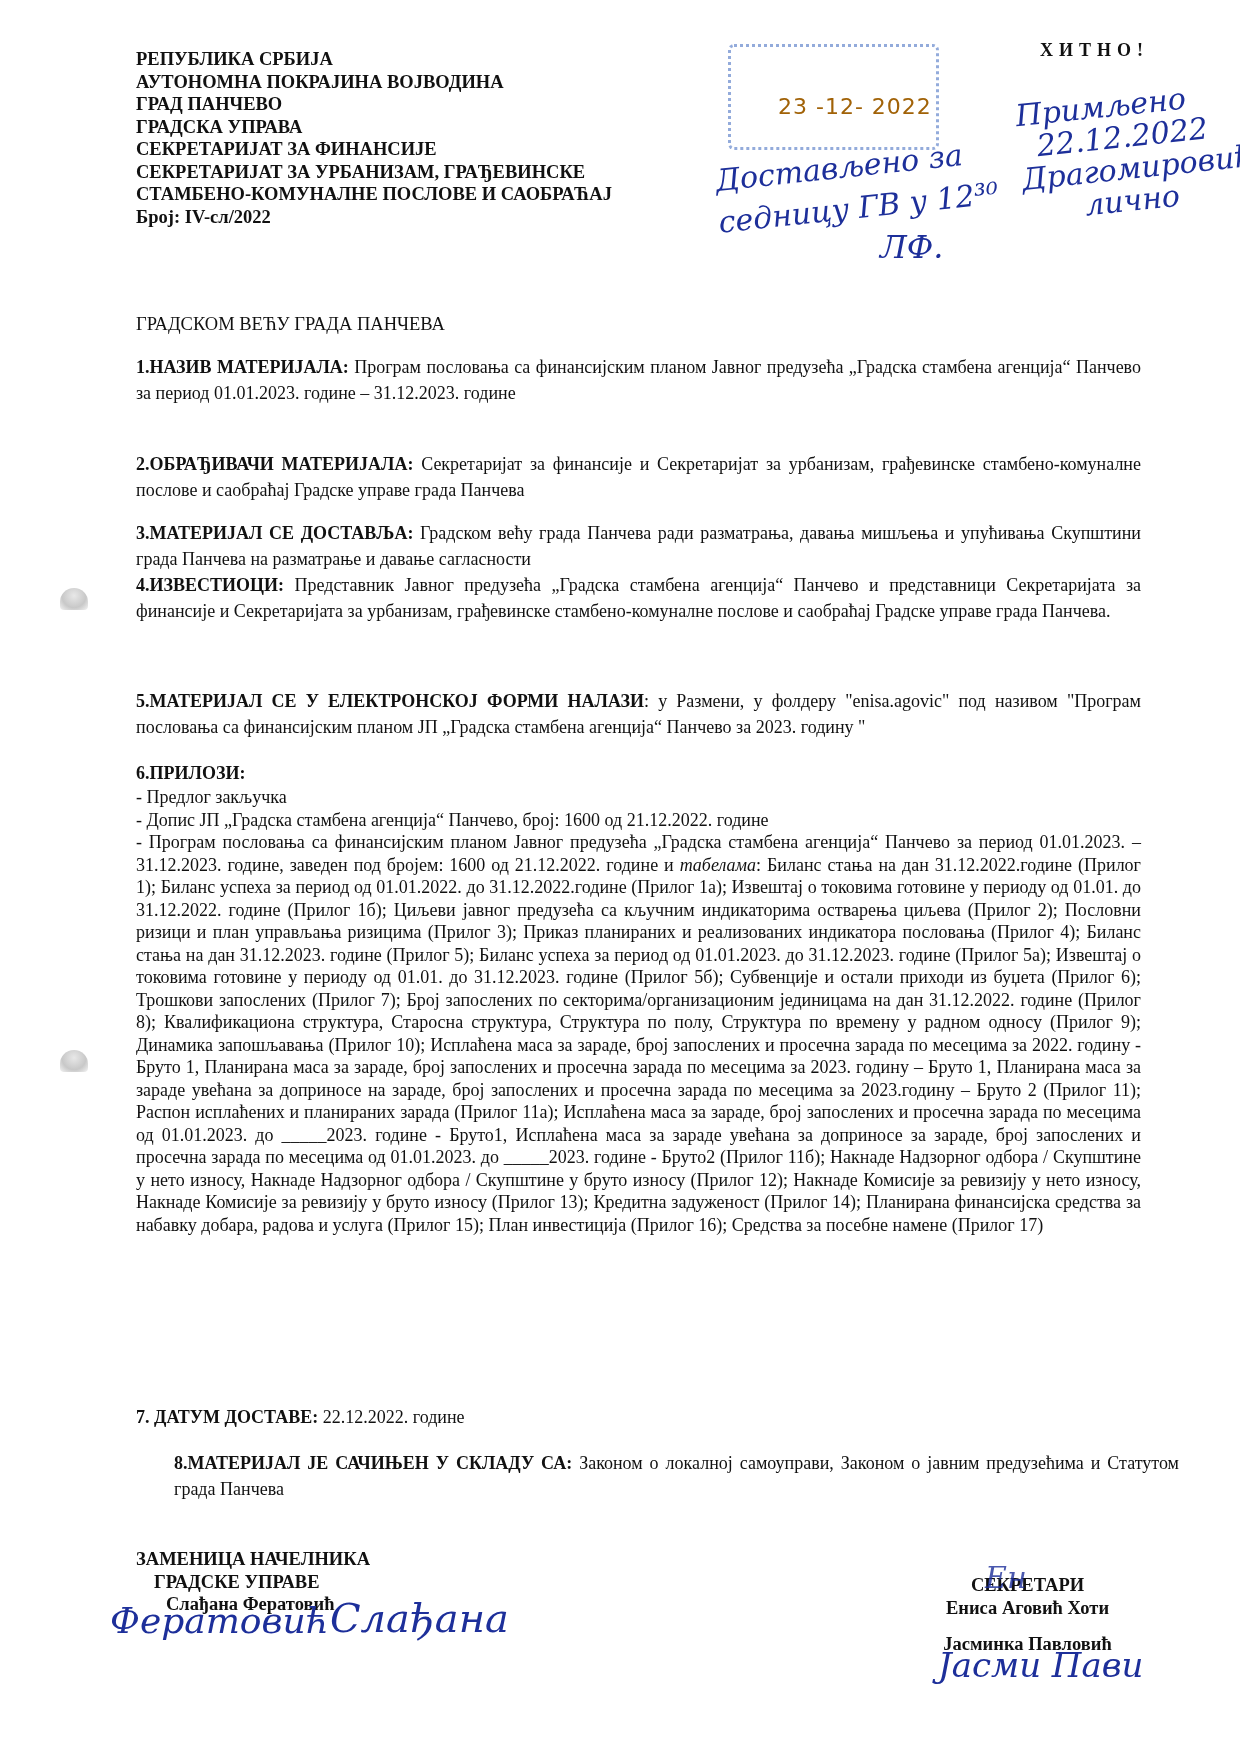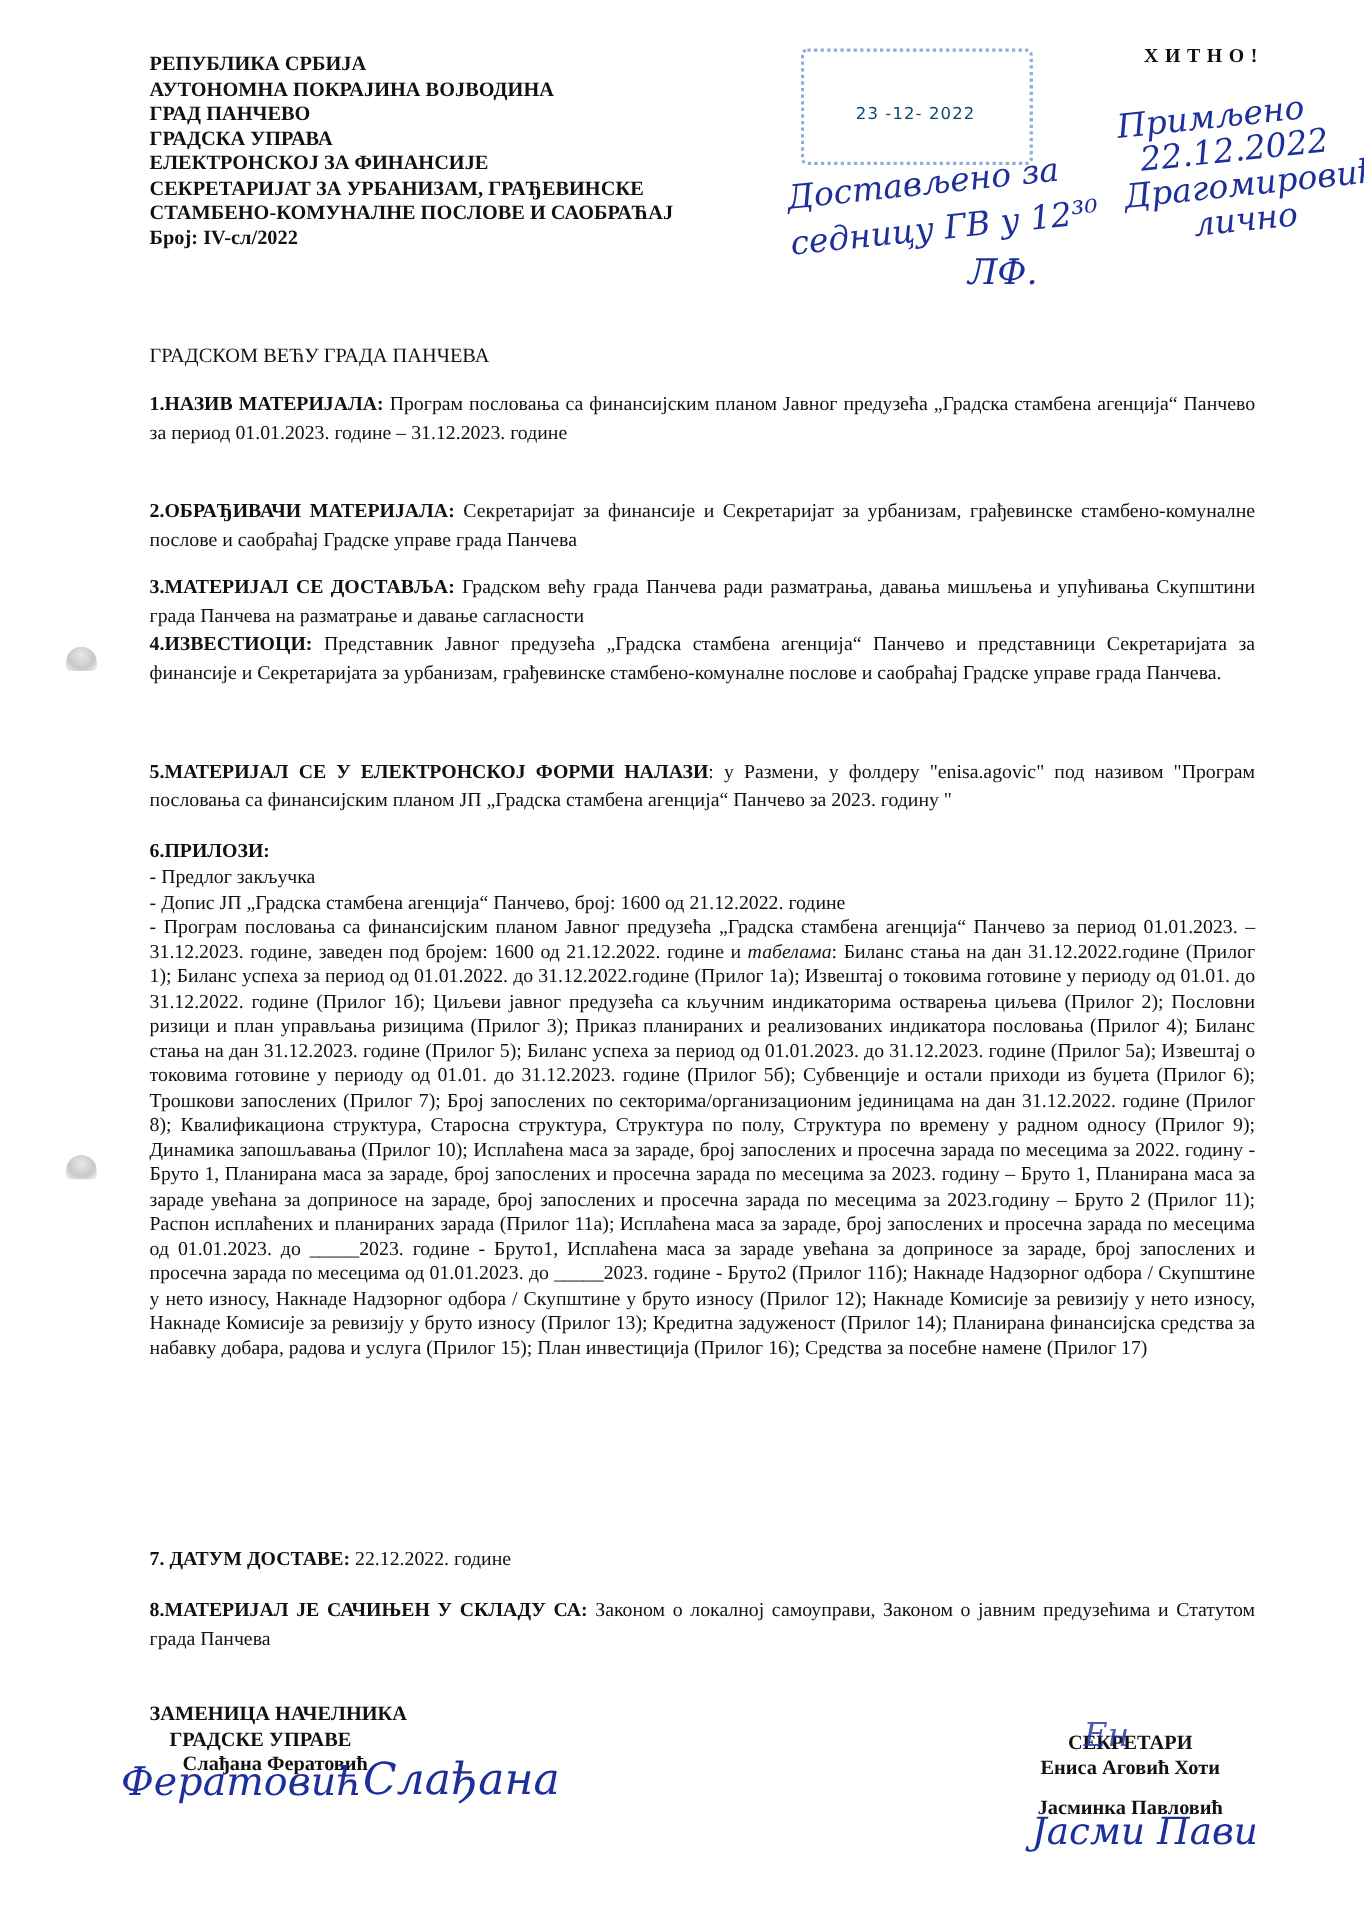--- a/index.html
+++ b/index.html
@@ -5,21 +5,21 @@
   html, body { margin: 0; padding: 0; background: #ffffff; }
   body { width: 1240px; height: 1752px; position: relative; overflow: hidden;
          font-family: "Liberation Serif", "DejaVu Serif", serif; color: #111; }
   .abs { position: absolute; }
   .hdr { left: 136px; top: 48px; font-weight: bold; font-size: 18.5px; line-height: 22.5px; }
   .hdr div { white-space: nowrap; }
   .urgent { left: 1040px; top: 40px; font-weight: bold; font-size: 18px; letter-spacing: 6px; }
   .stamp { left: 728px; top: 44px; width: 205px; height: 100px;
            border: 3px dotted #6f8fcf; border-radius: 6px; opacity: .75; }
   .stamp-date { left: 778px; top: 94px; font-family: "DejaVu Sans", sans-serif;
-                font-size: 15px; color: #0c4a6e; letter-spacing: 1px; }
+                font-size: 22px; color: #a16207; letter-spacing: 1px; }
   .hand { font-family: "DejaVu Serif", serif; font-style: italic; color: #1d2f9a; }
   .hand1 { left: 715px; top: 150px; font-size: 30px; transform: rotate(-6deg); }
   .hand2 { left: 718px; top: 190px; font-size: 30px; transform: rotate(-6deg); }
   .hand3 { left: 880px; top: 228px; font-size: 32px; }
   .hand-r { left: 1020px; top: 88px; font-size: 30px; line-height: 32px; transform: rotate(-6deg); }
   .addressee { left: 136px; top: 314px; font-size: 18.5px; }
   .section { left: 136px; width: 1005px; font-size: 18px; line-height: 26px; text-align: justify; }
   .section b { font-weight: bold; }
   .list { left: 136px; width: 1005px; font-size: 18px; line-height: 22.5px; text-align: justify; }
   .list .item { margin: 0; }
@@ -39,21 +39,21 @@
 <body>
 
 <div class="abs punch" style="left:60px; top:588px;"></div>
 <div class="abs punch" style="left:60px; top:1050px;"></div>
 
 <div class="abs hdr">
   <div>РЕПУБЛИКА СРБИЈА</div>
   <div>АУТОНОМНА ПОКРАЈИНА ВОЈВОДИНА</div>
   <div>ГРАД ПАНЧЕВО</div>
   <div>ГРАДСКА УПРАВА</div>
-  <div>ЕЛЕКТРОНСКОЈ ЗА ФИНАНСИЈЕ</div>
+  <div>СЕКРЕТАРИЈАТ ЗА ФИНАНСИЈЕ</div>
   <div>СЕКРЕТАРИЈАТ ЗА УРБАНИЗАМ, ГРАЂЕВИНСКЕ</div>
   <div>СТАМБЕНО-КОМУНАЛНЕ ПОСЛОВЕ И САОБРАЋАЈ</div>
   <div>Број: IV-сл/2022</div>
 </div>
 
 <div class="abs stamp"></div>
 <div class="abs stamp-date">23 -12- 2022</div>
 <div class="abs hand hand1">Достављено за</div>
 <div class="abs hand hand2">седницу ГВ у 12³⁰</div>
 <div class="abs hand hand3">ЛФ.</div>
@@ -89,21 +89,21 @@
 
 <div class="abs list" style="top:786px;">
   <p class="item">- Предлог закључка</p>
   <p class="item">- Допис ЈП „Градска стамбена агенција“ Панчево, број: 1600 од 21.12.2022. године</p>
   <p class="item"><span>-  Програм пословања са финансијским планом Јавног предузећа „Градска стамбена агенција“  Панчево за период 01.01.2023. – 31.12.2023. године,  заведен под бројем: 1600 од 21.12.2022. године и </span><i>табелама</i><span>: Биланс стања на дан 31.12.2022.године (Прилог 1); Биланс успеха за период од 01.01.2022. до 31.12.2022.године (Прилог 1а); Извештај о токовима готовине у периоду од 01.01. до 31.12.2022. године (Прилог 1б); Циљеви јавног предузећа са кључним индикаторима остварења циљева (Прилог 2); Пословни ризици и план управљања ризицима (Прилог 3); Приказ планираних и реализованих индикатора пословања (Прилог 4); Биланс стања на дан 31.12.2023. године (Прилог 5); Биланс успеха за период  од 01.01.2023. до 31.12.2023. године (Прилог 5а); Извештај о токовима готовине у периоду од 01.01. до 31.12.2023. године (Прилог 5б); Субвенције и остали приходи из буџета (Прилог 6); Трошкови запослених (Прилог 7); Број запослених по секторима/организационим јединицама на дан 31.12.2022. године (Прилог 8); Квалификациона структура, Старосна структура, Структура по полу, Структура по времену у радном односу (Прилог 9); Динамика запошљавања (Прилог 10); Исплаћена маса за зараде, број запослених и просечна зарада по месецима за 2022. годину - Бруто 1, Планирана маса за зараде, број запослених и просечна зарада по месецима за 2023. годину – Бруто 1, Планирана маса за зараде увећана за доприносе на зараде, број запослених и просечна зарада по месецима за 2023.годину – Бруто 2 (Прилог 11); Распон исплаћених и планираних зарада (Прилог 11а); Исплаћена маса за зараде, број запослених и просечна зарада по месецима од 01.01.2023. до _____2023. године - Бруто1, Исплаћена маса за зараде увећана за доприносе за зараде, број запослених и просечна зарада по месецима од 01.01.2023. до _____2023. године - Бруто2 (Прилог 11б); Накнаде Надзорног одбора / Скупштине у нето износу, Накнаде Надзорног одбора / Скупштине у бруто износу (Прилог 12); Накнаде Комисије за ревизију у нето износу, Накнаде Комисије за ревизију у бруто износу (Прилог 13); Кредитна задуженост (Прилог 14); Планирана финансијска средства за набавку добара, радова и услуга (Прилог 15); План инвестиција (Прилог 16); Средства за посебне намене (Прилог 17)</span></p>
 </div>
 
 <div class="abs section" style="top:1404px;">
   <b>7. ДАТУМ ДОСТАВЕ:</b><span>  22.12.2022. године</span>
 </div>
-<div class="abs section" style="top:1450px;">
+<div class="abs section" style="top:1450px;margin-left:38px;">
   <b>8.МАТЕРИЈАЛ ЈЕ САЧИЊЕН У СКЛАДУ СА:</b><span> Законом о локалној самоуправи, Законом о јавним предузећима и Статутом града Панчева</span>
 </div>
 
 <div class="abs sig-left">
   <div>ЗАМЕНИЦА НАЧЕЛНИКА</div>
   <div class="l2">ГРАДСКЕ УПРАВЕ</div>
   <div class="l3">Слађана Фератовић</div>
 </div>
 <div class="abs hand sign-a">Фератовић</div>
 <div class="abs hand sign-b">Слађана</div>

